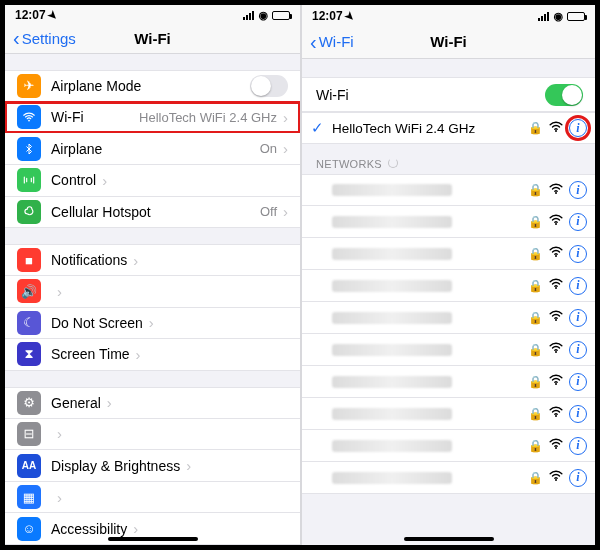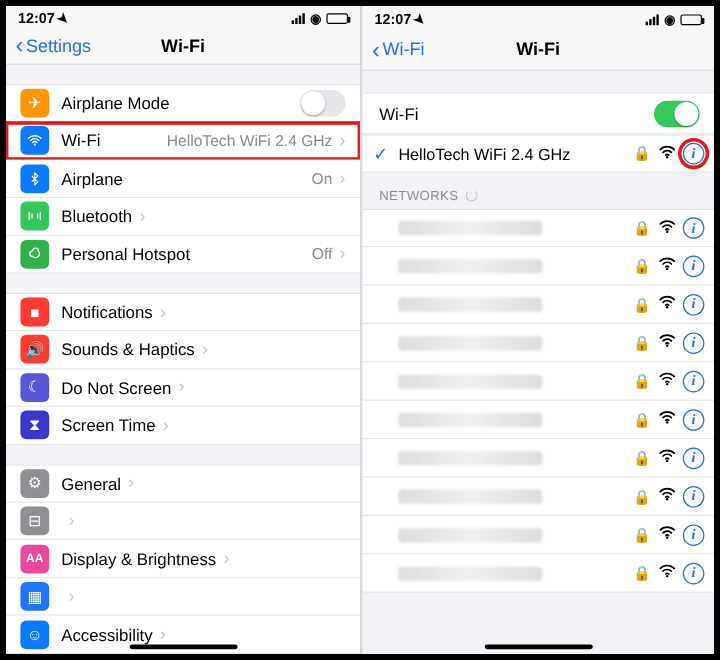--- a/index.html
+++ b/index.html
@@ -120,21 +120,21 @@
     display:flex;align-items:center;justify-content:center;
     font-style: italic;
   }
   .info-box { outline:3px solid #e21a1a; outline-offset:1px; }
   .home-ind {
     position:absolute; bottom:4px; left:50%; transform:translateX(-50%);
     width:90px;height:4px;border-radius:2px;background:#000;
   }
   
   .bg-orange{background:#ff9500} .bg-blue{background:#0a7aff}
-  .bg-blue2{background:#ec4899}.bg-green{background:#34c759}
+  .bg-blue2{background:#1d4ed8}.bg-green{background:#34c759}
   .bg-green2{background:#30b14a}.bg-red{background:#ff3b30}
   .bg-purple{background:#5856d6}.bg-indigo{background:#3a36c7}
   .bg-gray{background:#8e8e93}.bg-bluebox{background:#1e74ff}
   .sig-bars{display:flex;gap:1px;align-items:flex-end;height:9px}
   .sig-bars span{width:2px;background:#000;}
   .sig-bars span:nth-child(1){height:3px}.sig-bars span:nth-child(2){height:5px}
   .sig-bars span:nth-child(3){height:7px}.sig-bars span:nth-child(4){height:9px}
   .battery{width:18px;height:9px;border:1px solid #000;border-radius:2px;position:relative}
   .battery::after{content:"";position:absolute;right:-3px;top:2px;width:2px;height:5px;background:#000;border-radius:0 1px 1px 0}
   .battery .fill{background:#000;height:100%;width:75%;border-radius:1px}
@@ -192,43 +192,42 @@
     <span class="label">Airplane</span>
     <span class="val">On</span>
     <span class="chev-r">›</span>
   </div>
   <div class="cell">
     <span class="icon bg-green">
       <svg width="14" height="14" viewBox="0 0 24 24">
           <path d="M4 7v10M8 9v6M12 12M16 9v6M20 7v10" stroke="#fff" stroke-width="2" stroke-linecap="round"></path>
         </svg>
     </span>
-    <span class="label">Bluetooth</span>
+    <span class="label">Control</span>
     <span class="chev-r">›</span>
   </div>
   <div class="cell">
     <span class="icon bg-green2">
       <svg width="14" height="14" viewBox="0 0 24 24">
           <path d="M9 15a4 4 0 110-8 4 4 0 018 0 4 4 0 11-8 8" stroke="#fff" stroke-width="2" fill="none"></path>
         </svg>
     </span>
-    <span class="label">Personal Hotspot</span>
+    <span class="label">Cellular Hotspot</span>
     <span class="val">Off</span>
     <span class="chev-r">›</span>
   </div>
 
   <div class="group-gap"></div>
   <div class="cell">
     <span class="icon bg-red">■</span>
     <span class="label">Notifications</span>
     <span class="chev-r">›</span>
   </div>
   <div class="cell">
     <span class="icon bg-red">🔊</span>
-    <span class="label">Sounds &amp; Haptics</span>
     <span class="chev-r">›</span>
   </div>
   <div class="cell">
     <span class="icon bg-purple">☾</span>
     <span class="label">Do Not Screen</span>
     <span class="chev-r">›</span>
   </div>
   <div class="cell">
     <span class="icon bg-indigo">⧗</span>
     <span class="label">Screen Time</span>

